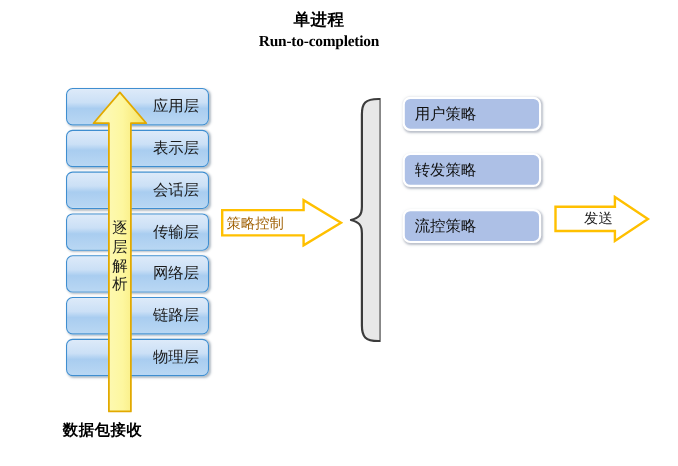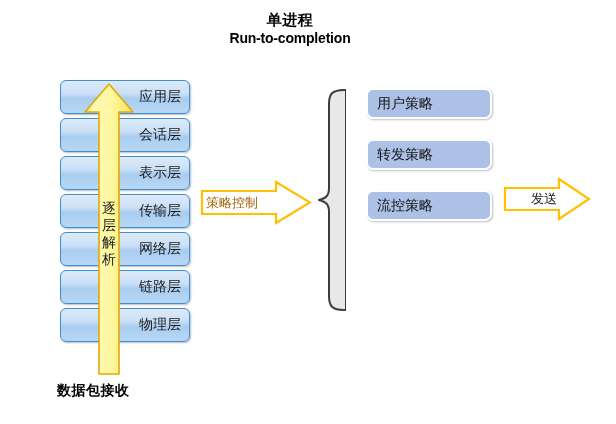--- a/index.html
+++ b/index.html
@@ -12,20 +12,21 @@
     background: #ffffff;
     font-family: "Liberation Sans", "DejaVu Sans", sans-serif;
     overflow: hidden;
     position: relative;
   }
 
   #canvas {
     position: relative;
     width: 616px;
     height: 300px;
+    font-family: Liberation Serif, serif;
   }
 
   
   .title-block {
     position: absolute;
     left: 180px;
     top: 10px;
     width: 220px;
     text-align: center;
     color: #000000;
@@ -189,24 +190,24 @@
   <div class="title-block">
     <div class="title-line1">单进程</div>
     <div class="title-line2">Run-to-completion</div>
   </div>
 
   <div class="osi-stack">
     <div class="osi-box">
       <span class="osi-label">应用层</span>
     </div>
     <div class="osi-box">
+      <span class="osi-label">表示层</span>
+    </div>
+    <div class="osi-box">
       <span class="osi-label">会话层</span>
-    </div>
-    <div class="osi-box">
-      <span class="osi-label">表示层</span>
     </div>
     <div class="osi-box">
       <span class="osi-label">传输层</span>
     </div>
     <div class="osi-box">
       <span class="osi-label">网络层</span>
     </div>
     <div class="osi-box">
       <span class="osi-label">链路层</span>
     </div>

